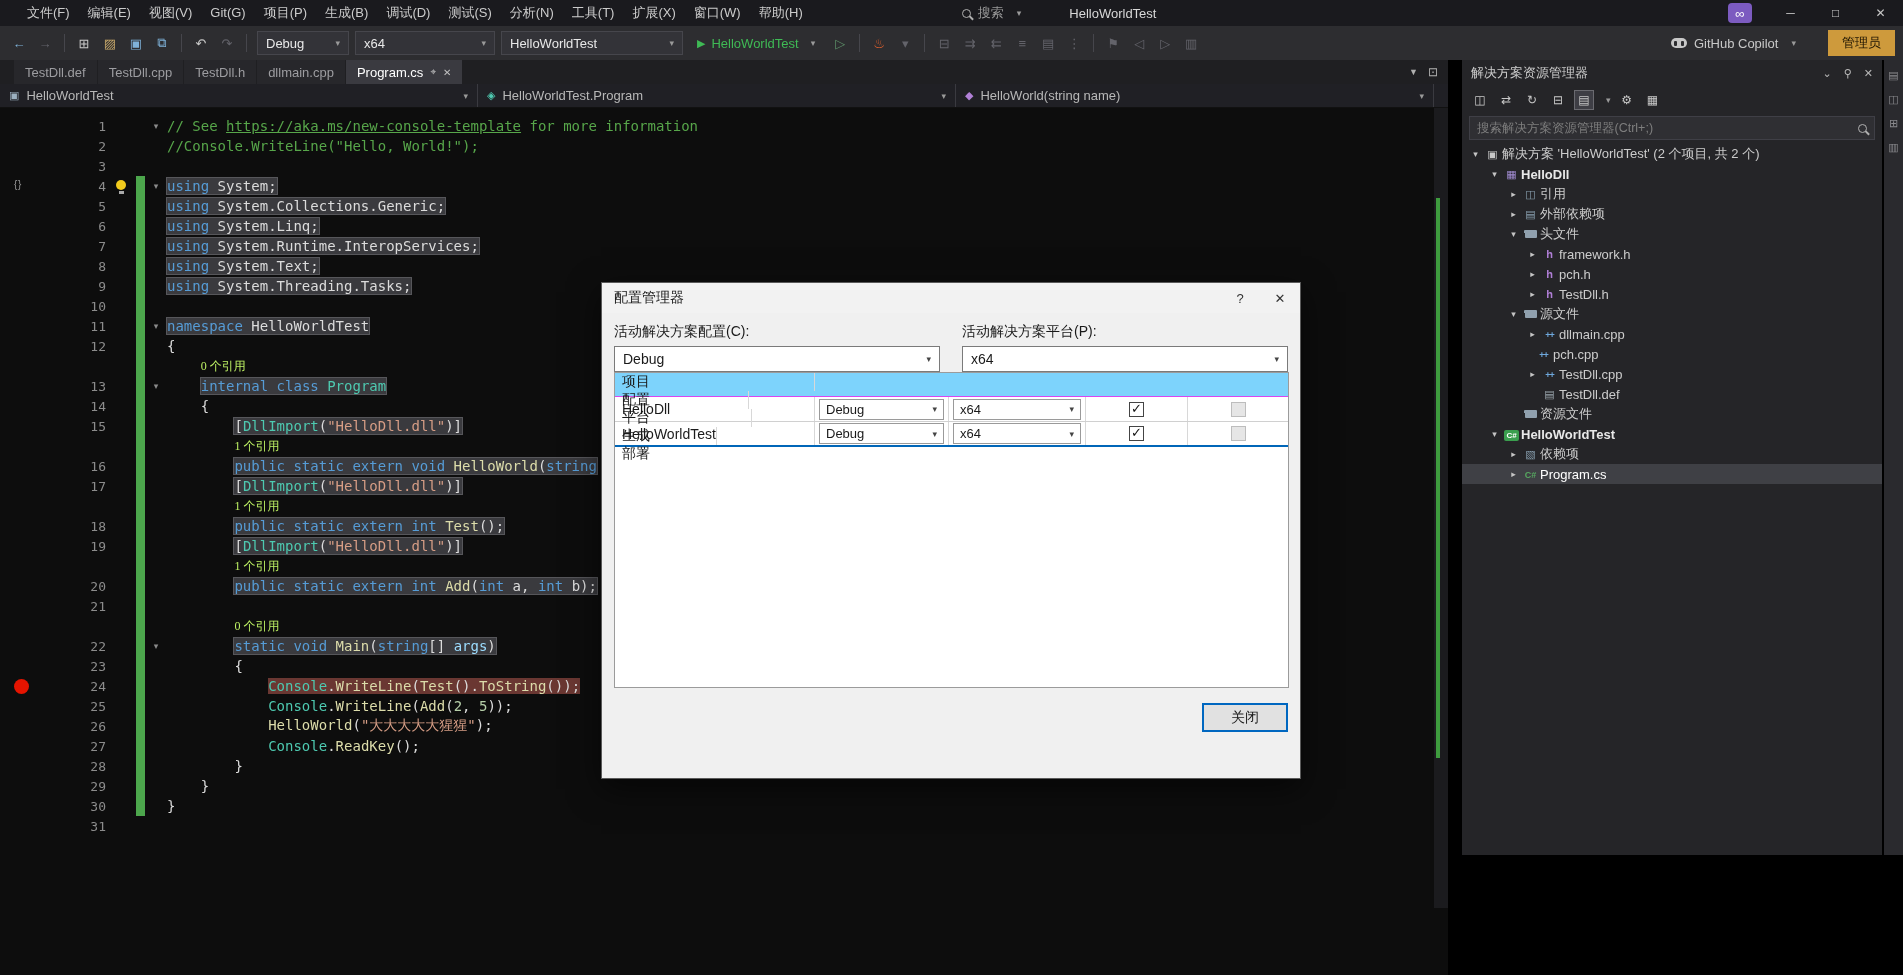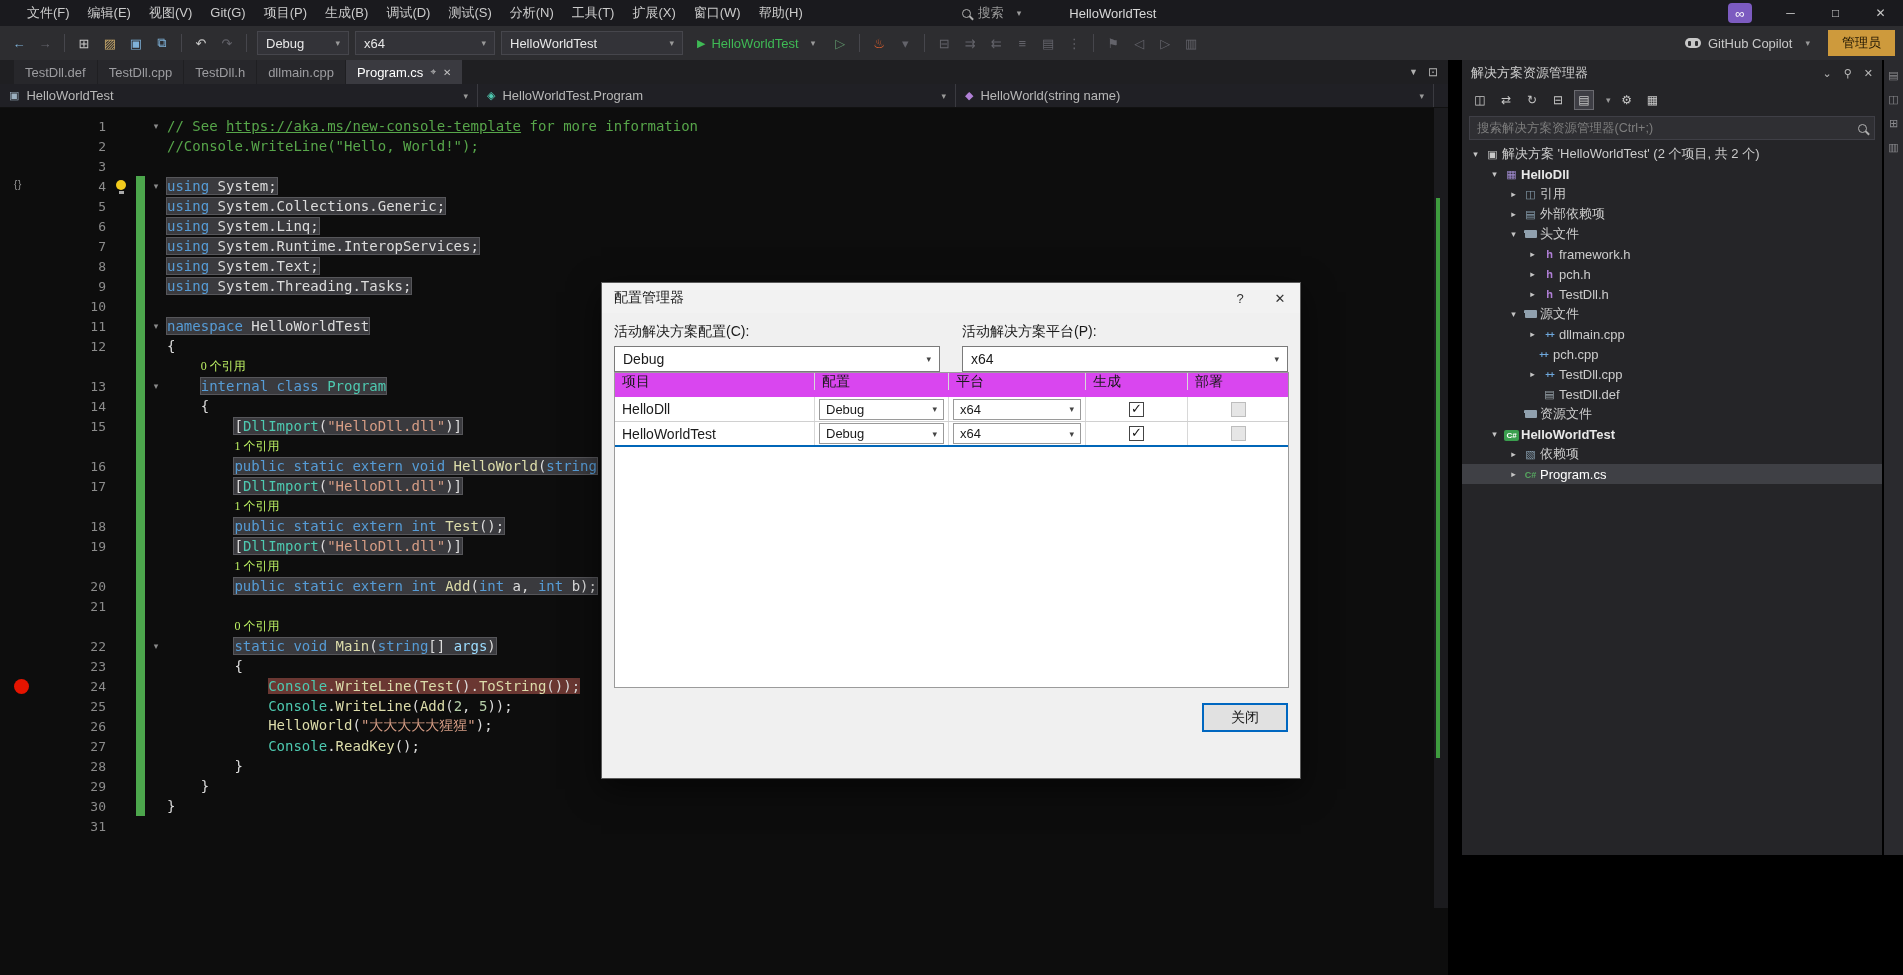--- a/index.html
+++ b/index.html
@@ -35,21 +35,21 @@
   .combo-debug { width:92px; } .combo-platform { width:140px; } .combo-startup { width:182px; }
   .caret { font-size:9px; color:#9a9a9a; margin-left:6px; }
   .runbtn { display:flex; align-items:center; gap:6px; padding:0 8px; height:24px; color:#3fba55; font-size:13px; }
   .runtri { font-size:11px; color:#3fba55; }
   .tb-spacer { flex:1; }
   .copilot { display:flex; align-items:center; gap:7px; color:#c8c8c8; font-size:13px; padding:0 8px; }
   .copilot-icon { width:16px; height:10px; background:#c8c8c8; border-radius:5px; display:inline-flex;
                   align-items:center; justify-content:space-evenly; }
   .copilot-icon i { width:3px; height:5px; background:#2d2d30; border-radius:1px; }
   .admin { height:26px; background:#ce9a3c; color:#1d1402; font-size:13px; display:flex; align-items:center;
-           padding:0 14px; margin-left:4px; }
+           padding:0 14px; margin-left:18px; }
 
   
   .editor-col { position:absolute; left:0; top:60px; width:1448px; height:915px; background:#0d0d0d; }
   .tabstrip { height:24px; background:#1f1f22; display:flex; align-items:stretch; padding-left:14px; }
   .tab { display:flex; align-items:center; gap:7px; padding:0 11px; font-size:13px; color:#9d9da1; background:#27272b; margin-right:1px; }
   .tab.active { background:#3a3a40; color:#fff; }
   .tab .tclose, .tab .tpin { font-size:10px; color:#c0c0c0; }
   .tab-right { margin-left:auto; display:flex; align-items:center; gap:10px; padding-right:10px; color:#b0b0b0; }
   .tsi { font-size:9px; } .tsi2 { font-size:12px; }
   .breadcrumb { height:24px; background:#202025; display:flex; border-bottom:1px solid #111; }
@@ -126,21 +126,21 @@
   .dlg-tbtns { margin-left:auto; display:flex; height:30px; }
   .dlg-tb { width:40px; display:flex; align-items:center; justify-content:center; color:#333; font-size:13px; }
   .dlg-body { padding:10px 12px 0; }
   .dlg-row1 { display:flex; gap:22px; }
   .dlg-field { width:332px; }
   .dlg-label { margin-bottom:5px; }
   .dlg-combo { height:26px; background:#fff; border:1px solid #7a7a7a; display:flex; align-items:center; padding:0 8px; }
   .dlg-combo .caret { margin-left:auto; color:#444; }
   .dlg-tablelabel { margin-top:11px; margin-bottom:5px; }
   .cfg-table { width:675px; height:316px; background:#fff; border:1px solid #9b9b9b; }
-  .cfg-head { display:flex; height:24px; background:#d946ef; border-bottom:7px solid #d946ef; }
+  .cfg-head { display:flex; height:24px; background:#7dd3fc; border-bottom:1px solid #d946ef;flex-direction:column; }
   .hcell { display:flex; align-items:center; padding:0 7px; border-right:1px solid #d8d8d8; }
   .cfg-trow { display:flex; height:25px; border-bottom:1px solid #d0d0d0; }
   .cfg-trow.row2 { border-bottom:2px solid #0066b8; }
   .tcell { display:flex; align-items:center; padding:0 4px; border-right:1px solid #d8d8d8; }
   .tcell.text { padding:0 7px; }
   .c0 { width:200px; } .c1 { width:134px; } .c2 { width:137px; } .c3 { width:102px; } .c4 { flex:1; border-right:none; }
   .cell-combo { flex:1; height:21px; background:#fff; border:1px solid #9a9a9a; display:flex; align-items:center;
                 padding:0 6px; font-size:13px; }
   .cell-combo .caret { margin-left:auto; color:#444; }
   .cbwrap { flex:1; display:flex; justify-content:center; }

